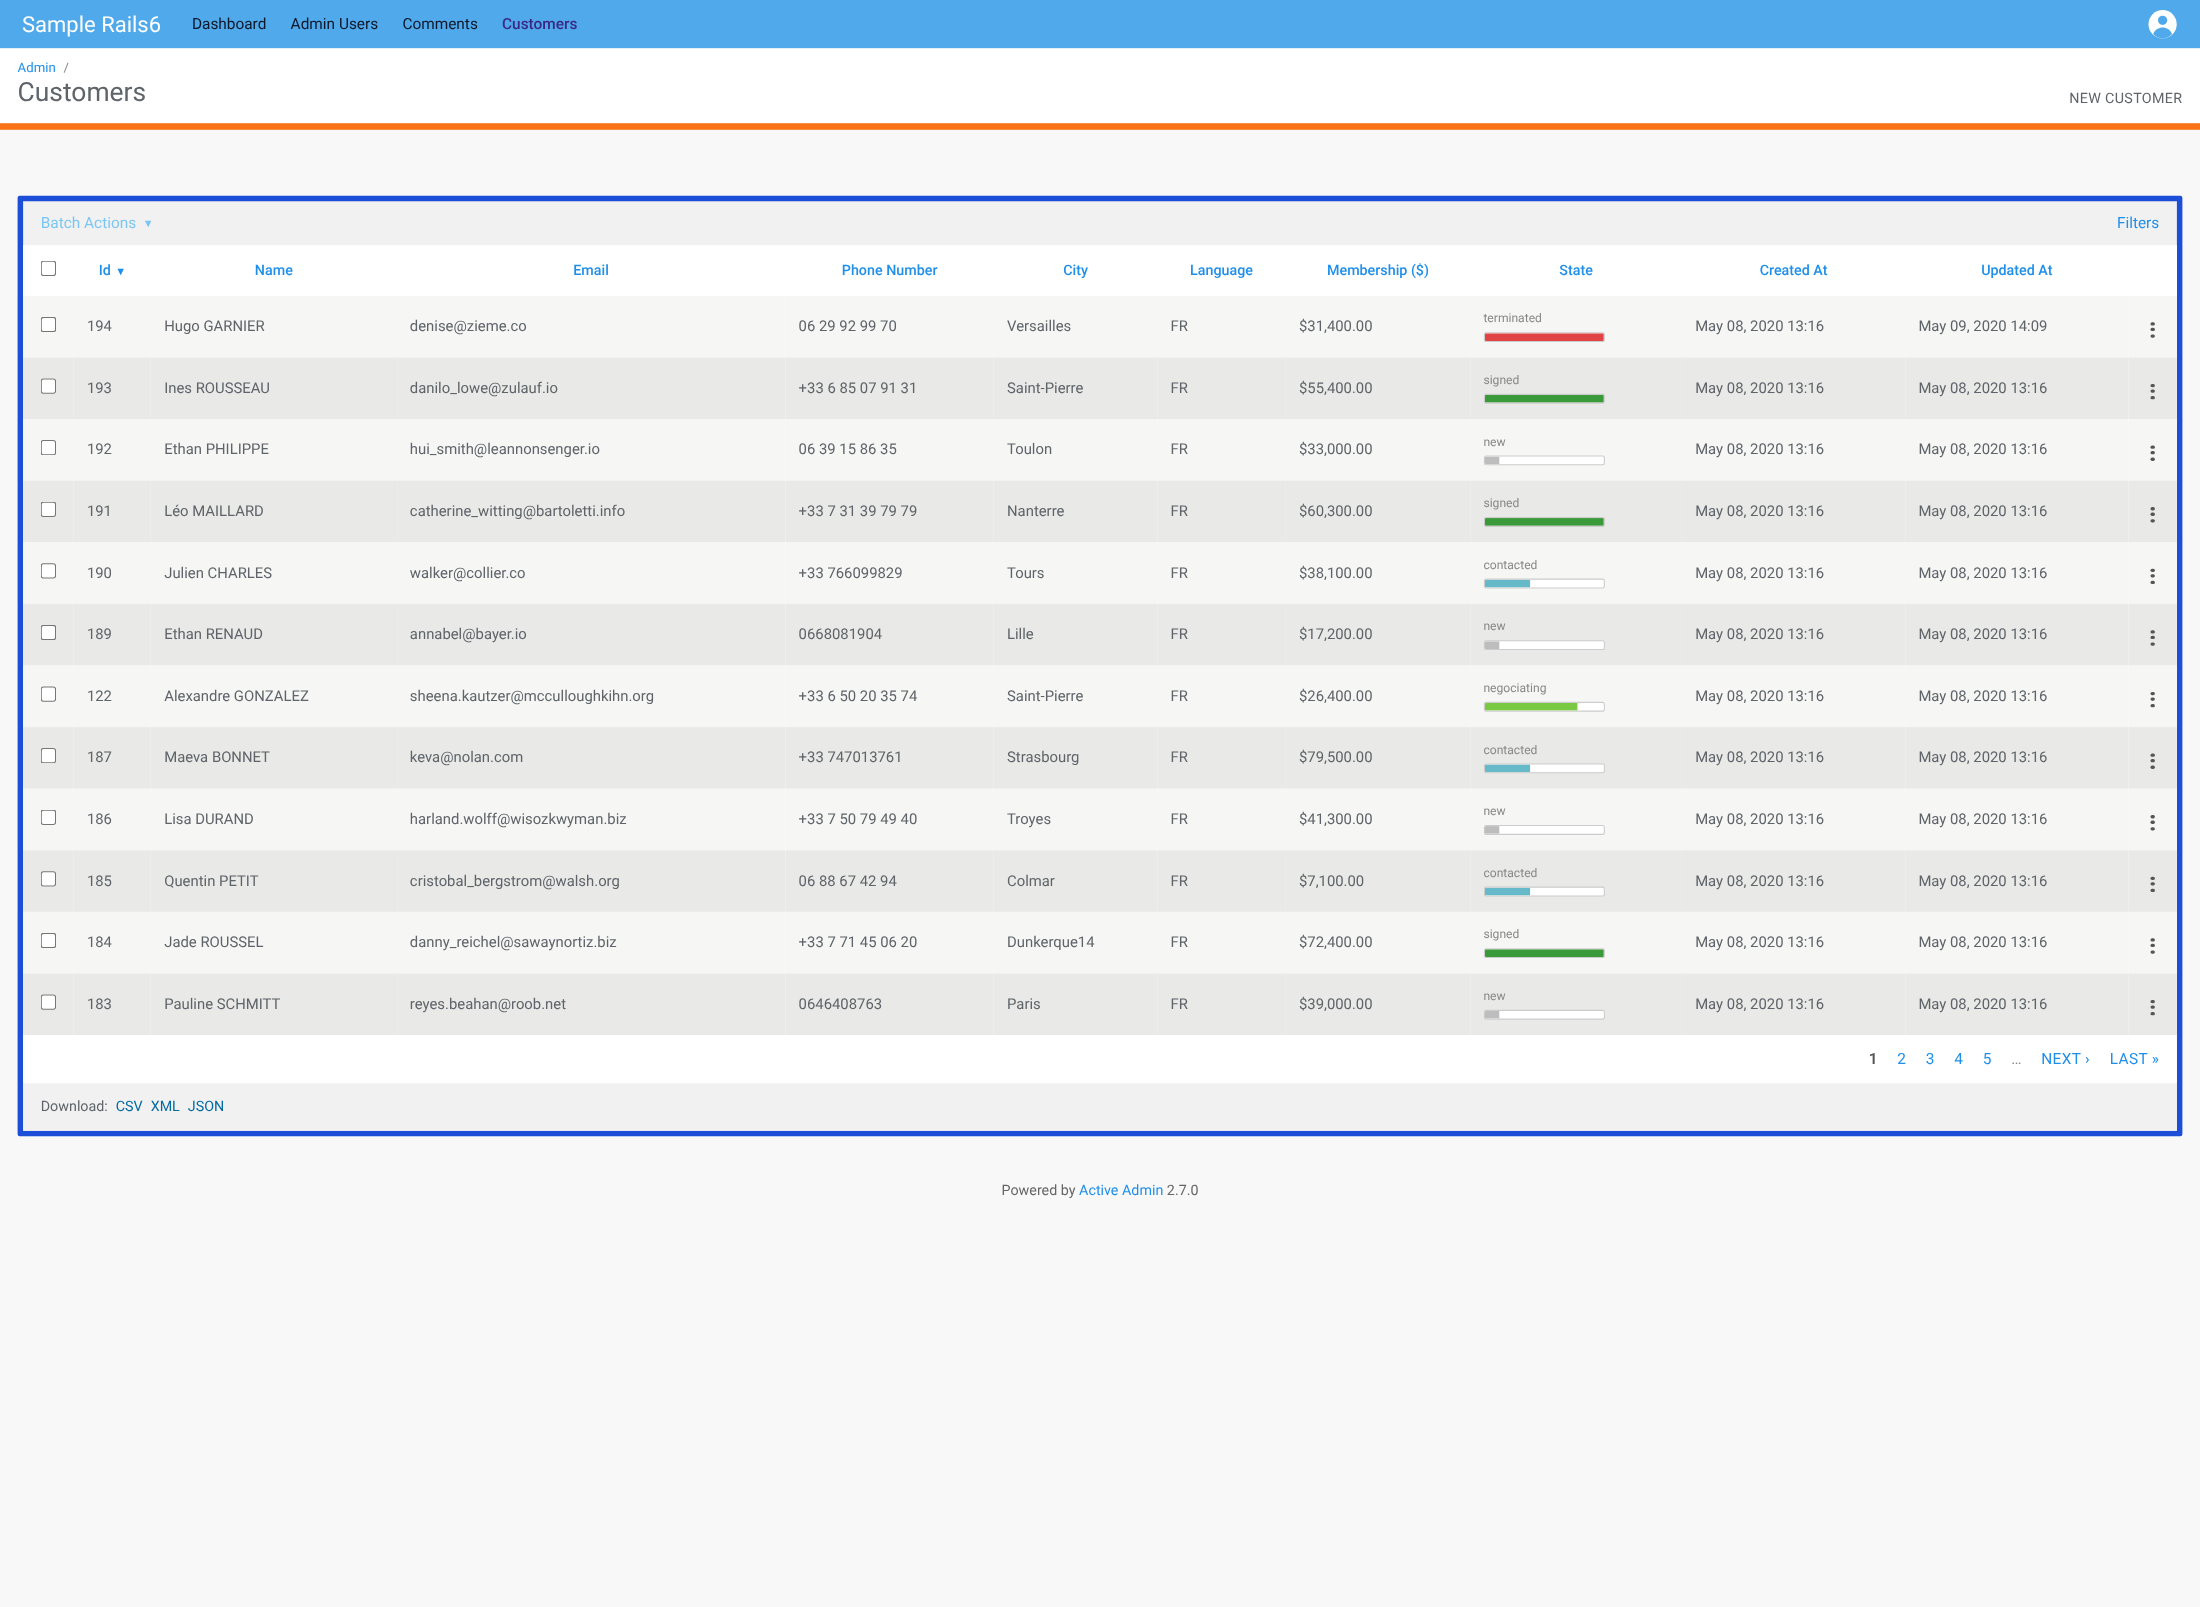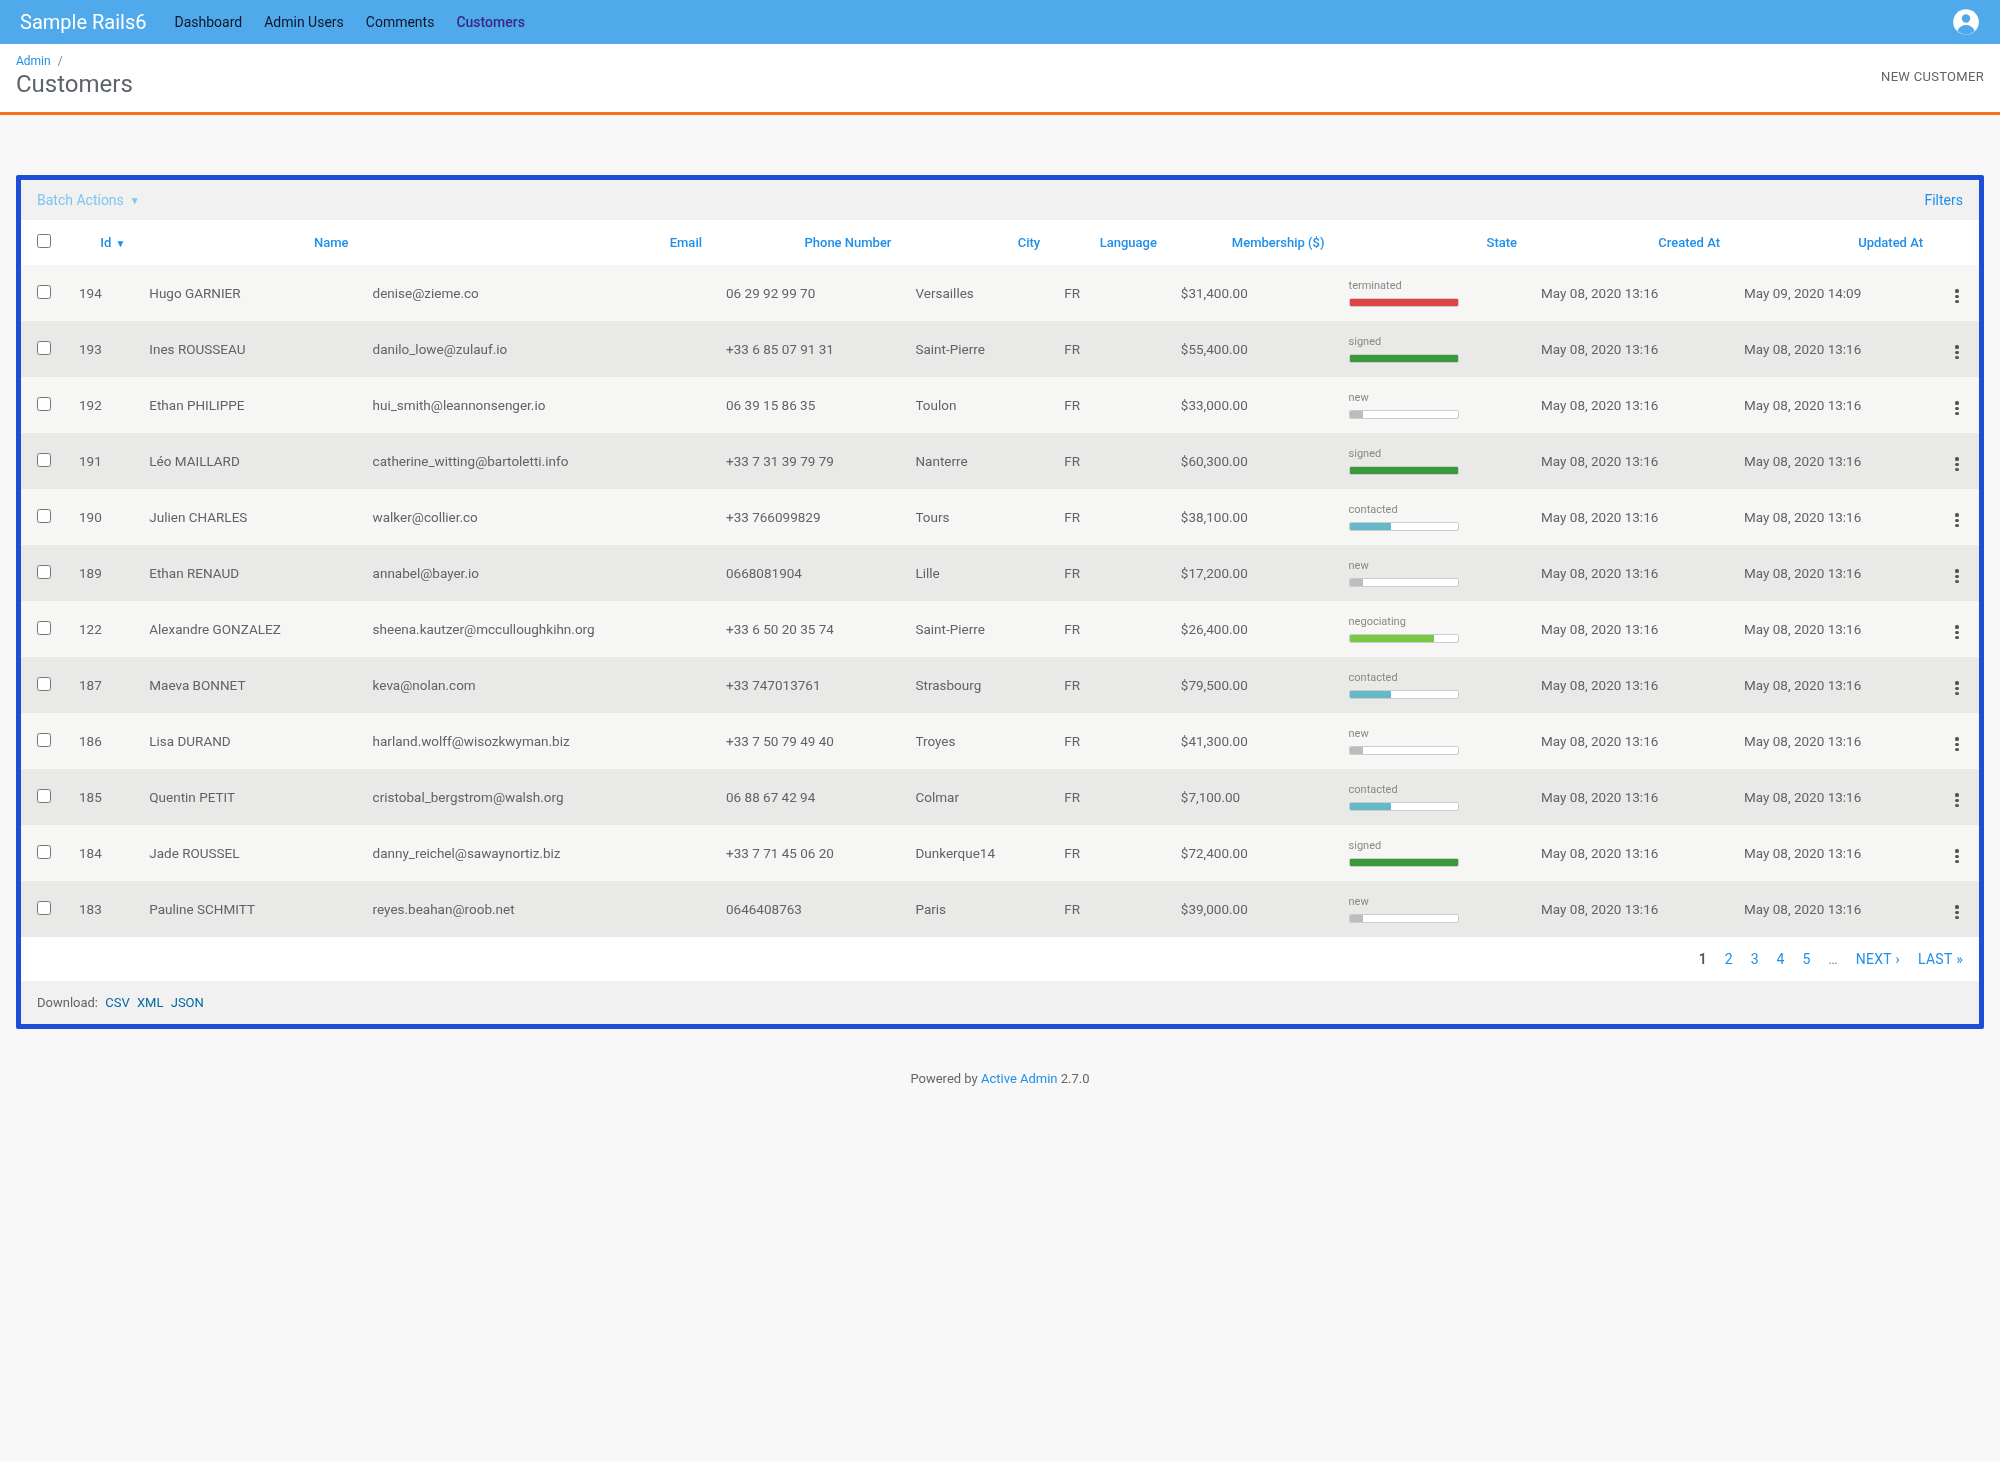--- a/index.html
+++ b/index.html
@@ -10,39 +10,39 @@
     .topbar { background: #4fa9ea; color: #fff; display: flex; align-items: center; padding: 0 20px; height: 44px; }
     .brand { font-size: 20px; font-weight: 400; margin-right: 28px; color: #fff; }
     .nav { display: flex; gap: 22px; font-size: 14px; }
     .nav a { color: #0f172a; }
     .nav a.active { color: #3b2886; font-weight: 500; }
     .topbar-spacer { flex: 1; }
     .avatar-icon { width: 28px; height: 28px; color: #fff; }
     .avatar-icon svg { width: 28px; height: 28px; fill: #fff; }
 
     
-    .titlebar { background: #fff; border-bottom: 3px solid #f97316; padding: 10px 16px 14px 16px; display: flex; align-items: center; }
+    .titlebar { background: #fff; border-bottom: 6px solid #f97316; padding: 10px 16px 14px 16px; display: flex; align-items: flex-end; }
     .breadcrumb { font-size: 12px; color: #1f8fea; }
     .breadcrumb .sep { color: #888; margin: 0 4px; }
     .page-title { font-size: 24px; color: #5e6469; margin-top: 2px; font-weight: 400; }
     .title-left { flex: 1; }
     .title-actions a { color: #5e6469; font-size: 13px; letter-spacing: .3px; }
 
     
     .panel-wrap { padding: 16px; }
     .panel { background: #f1f1f1; border: 5px solid #1d4ed8; border-radius: 2px; margin-top: 44px; }
     .toolbar { display: flex; align-items: center; padding: 12px 16px; font-size: 14px; }
     .batch { color: #7cc6f3; display: flex; align-items: center; gap: 6px; cursor: pointer; }
     .batch .caret { font-size: 10px; }
     .toolbar-spacer { flex: 1; }
     .filters-link { color: #1f8fea; }
 
     
     table { width: 100%; border-collapse: collapse; background: #fff; }
-    thead th { text-align: right; font-weight: 500; font-size: 13px; color: #1f8fea; padding: 14px 12px; background: #fff; }
+    thead th { text-align: center; font-weight: 500; font-size: 13px; color: #1f8fea; padding: 14px 12px; background: #fff; }
     thead th.check, tbody td.check { width: 46px; text-align: center; }
     thead th.actions, tbody td.actions { width: 44px; text-align: center; }
     thead th.sorted { }
     thead th .sort-caret { font-size: 10px; margin-left: 4px; color: #1f8fea; }
     tbody tr { height: 56px; }
     tbody tr:nth-child(odd) { background: #f6f6f5; }
     tbody tr:nth-child(even) { background: #e9e9e7; }
     tbody td { padding: 8px 12px; font-size: 13.5px; color: #5e6469; vertical-align: middle; }
     input[type=checkbox] { width: 14px; height: 14px; }
 

